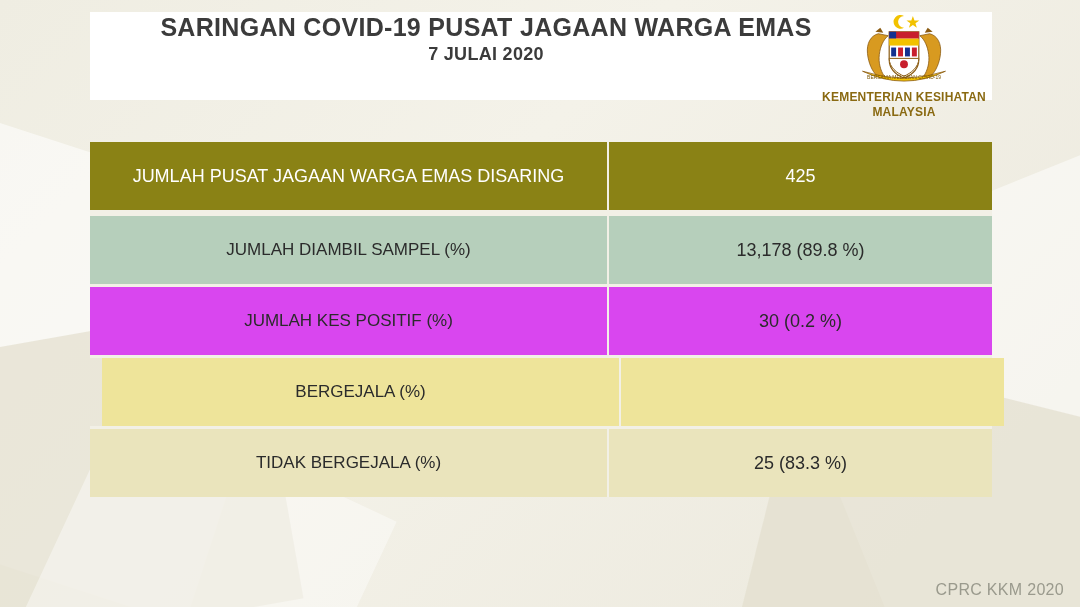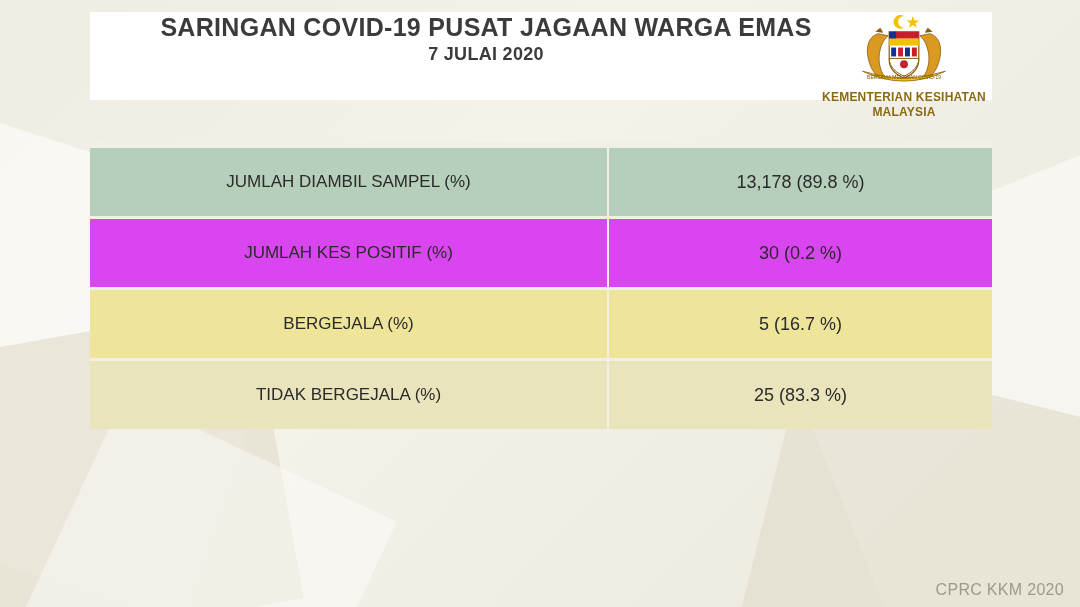--- a/index.html
+++ b/index.html
@@ -152,21 +152,21 @@
   }
 
   .row-0 { background: #8a8215; }
   .row-0 .cell-label, .row-0 .cell-value {
     color: #ffffff;
     font-size: 18px;
   }
   .row-1 { background: #e3dba3; }
   .row-2 { background: #b6cfbb; }
   .row-3 { background: #d946ef; }
-  .row-4 { background: #eee49a; }
+  .row-4 { background: #eee49a; margin-left: 12px; }
   .row-5 { background: #eae4bc; }
 
   .row-1 .cell-label, .row-1 .cell-value,
   .row-2 .cell-label, .row-2 .cell-value,
   .row-3 .cell-label, .row-3 .cell-value,
   .row-4 .cell-label, .row-4 .cell-value,
   .row-5 .cell-label, .row-5 .cell-value {
     font-size: 17px;
   }
   .row-1 .cell-value, .row-2 .cell-value, .row-3 .cell-value,
@@ -237,39 +237,42 @@
     </svg>
     <div class="logo-caption">
       <div>KEMENTERIAN KESIHATAN</div>
       <div>MALAYSIA</div>
     </div>
   </div>
 </div>
 
 <div class="table">
 
+  <div class="row row-0">
+    <div class="cell-label">JUMLAH PUSAT JAGAAN WARGA EMAS DISARING</div>
+    <div class="cell-value">425</div>
+  </div>
   <div class="row-sep"></div>
 
   <div class="row-sep"></div>
 
   <div class="row row-2">
     <div class="cell-label">JUMLAH DIAMBIL SAMPEL (%)</div>
     <div class="cell-value">13,178 (89.8 %)</div>
   </div>
   <div class="row-sep"></div>
 
   <div class="row row-3">
     <div class="cell-label">JUMLAH KES POSITIF (%)</div>
     <div class="cell-value">30 (0.2 %)</div>
   </div>
   <div class="row-sep"></div>
 
   <div class="row row-4">
     <div class="cell-label">BERGEJALA (%)</div>
-    <div class="cell-value">5 (16.7 %)</div>
   </div>
   <div class="row-sep"></div>
 
   <div class="row row-5">
     <div class="cell-label">TIDAK BERGEJALA (%)</div>
     <div class="cell-value">25 (83.3 %)</div>
   </div>
 
 </div>
 

